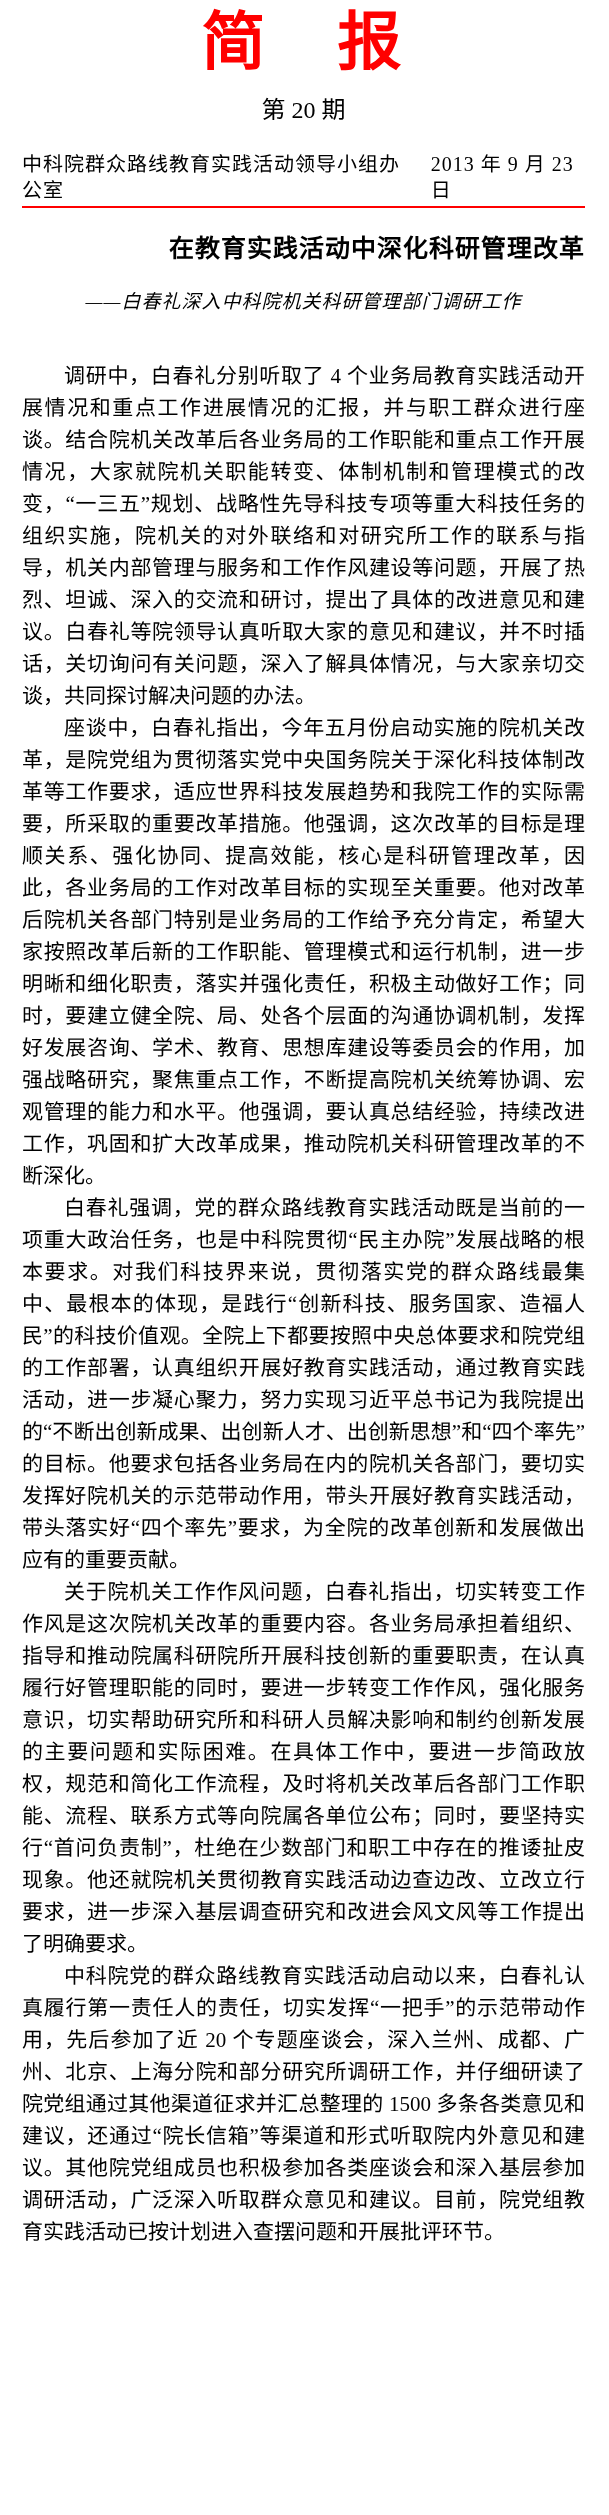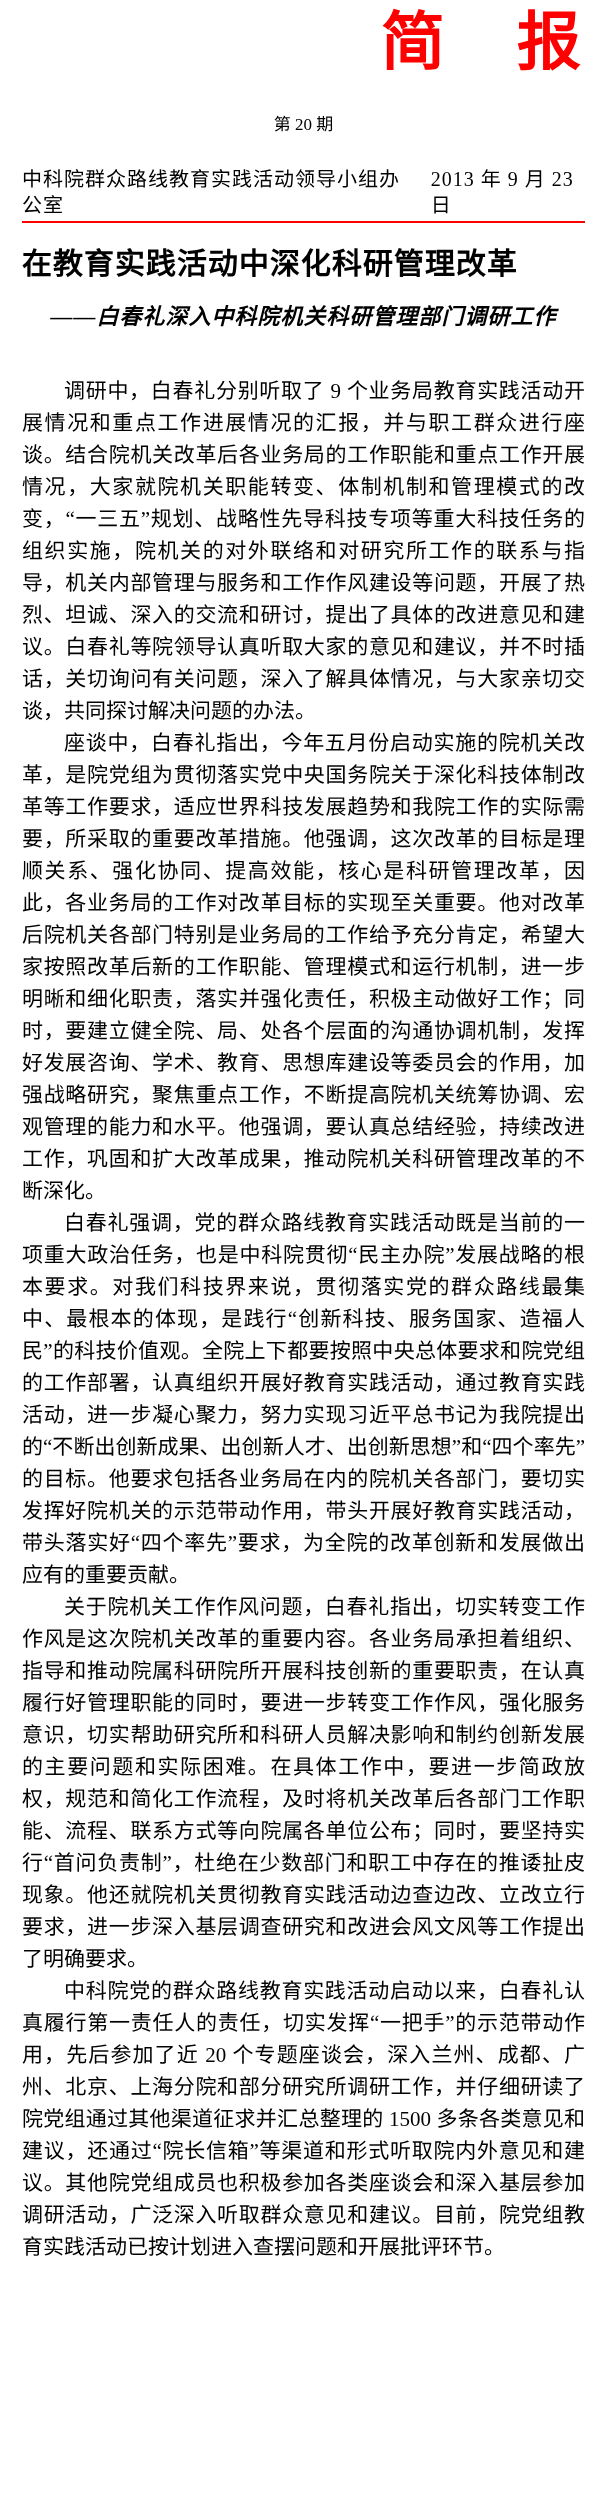--- a/index.html
+++ b/index.html
@@ -13,62 +13,62 @@
     min-height: 2515px;
     box-sizing: border-box;
     background: var(--page-bg, #ffffff);
     padding: 6px 24px 20px 22px;
     font-family: "Liberation Serif", "DejaVu Serif", serif;
     color: var(--ink, #000000);
   }
   .masthead {
     margin: 0;
     padding-top: 2px;
-    text-align: right;
+    text-align: center;
     font-family: "DejaVu Sans", "Liberation Sans", sans-serif;
     font-size: 64px;
     line-height: 68px;
     font-weight: 900;
     color: var(--accent, #ff0000);
     letter-spacing: 4px;
     white-space: pre;
   }
   .issue {
-    margin-top: 36px;
+    margin-top: 21px;
     text-align: center;
-    font-size: 17px;
+    font-size: 24px;
     line-height: 26px;
     color: var(--ink, #000000);
   }
   .pub-line {
     margin-top: 28px;
     display: flex;
     justify-content: flex-end;
     align-items: baseline;
     border-bottom: 2px solid var(--accent, #ff0000);
     padding-bottom: 3px;
     font-size: 20px;
     line-height: 26px;
   }
   .pub-line .publisher { letter-spacing: 1px; }
   .pub-line .date { letter-spacing: 1px; margin-left: 28px; }
   .article-title {
     margin: 26px 0 0 0;
-    text-align: left;
-    font-size: 30px;
+    text-align: right;
+    font-size: 25px;
     line-height: 30px;
     font-weight: bold;
     letter-spacing: 1px;
   }
   .article-subtitle {
     margin: 25px 0 0 0;
     text-align: center;
-    font-size: 22px;
+    font-size: 19px;
     line-height: 26px;
-    font-weight: bold;
+    font-weight: normal;
     font-style: italic;
     letter-spacing: 1px;
   }
   .article-body {
     margin-top: 45px;
     font-size: 21px;
     line-height: 32px;
     text-align: justify;
   }
   .article-body p {
@@ -90,21 +90,21 @@
     <span class="publisher">中科院群众路线教育实践活动领导小组办公室</span>
     <span class="date">2013 年 9 月 23 日</span>
   </div>
 
   <article>
     <h2 class="article-title">在教育实践活动中深化科研管理改革</h2>
 
     <h3 class="article-subtitle">——白春礼深入中科院机关科研管理部门调研工作</h3>
 
     <div class="article-body">
-        <p>调研中，白春礼分别听取了 9 个业务局教育实践活动开展情况和重点工作进展情况的汇报，并与职工群众进行座谈。结合院机关改革后各业务局的工作职能和重点工作开展情况，大家就院机关职能转变、体制机制和管理模式的改变，“一三五”规划、战略性先导科技专项等重大科技任务的组织实施，院机关的对外联络和对研究所工作的联系与指导，机关内部管理与服务和工作作风建设等问题，开展了热烈、坦诚、深入的交流和研讨，提出了具体的改进意见和建议。白春礼等院领导认真听取大家的意见和建议，并不时插话，关切询问有关问题，深入了解具体情况，与大家亲切交谈，共同探讨解决问题的办法。</p>
+        <p>调研中，白春礼分别听取了 4 个业务局教育实践活动开展情况和重点工作进展情况的汇报，并与职工群众进行座谈。结合院机关改革后各业务局的工作职能和重点工作开展情况，大家就院机关职能转变、体制机制和管理模式的改变，“一三五”规划、战略性先导科技专项等重大科技任务的组织实施，院机关的对外联络和对研究所工作的联系与指导，机关内部管理与服务和工作作风建设等问题，开展了热烈、坦诚、深入的交流和研讨，提出了具体的改进意见和建议。白春礼等院领导认真听取大家的意见和建议，并不时插话，关切询问有关问题，深入了解具体情况，与大家亲切交谈，共同探讨解决问题的办法。</p>
         <p>座谈中，白春礼指出，今年五月份启动实施的院机关改革，是院党组为贯彻落实党中央国务院关于深化科技体制改革等工作要求，适应世界科技发展趋势和我院工作的实际需要，所采取的重要改革措施。他强调，这次改革的目标是理顺关系、强化协同、提高效能，核心是科研管理改革，因此，各业务局的工作对改革目标的实现至关重要。他对改革后院机关各部门特别是业务局的工作给予充分肯定，希望大家按照改革后新的工作职能、管理模式和运行机制，进一步明晰和细化职责，落实并强化责任，积极主动做好工作；同时，要建立健全院、局、处各个层面的沟通协调机制，发挥好发展咨询、学术、教育、思想库建设等委员会的作用，加强战略研究，聚焦重点工作，不断提高院机关统筹协调、宏观管理的能力和水平。他强调，要认真总结经验，持续改进工作，巩固和扩大改革成果，推动院机关科研管理改革的不断深化。</p>
         <p>白春礼强调，党的群众路线教育实践活动既是当前的一项重大政治任务，也是中科院贯彻“民主办院”发展战略的根本要求。对我们科技界来说，贯彻落实党的群众路线最集中、最根本的体现，是践行“创新科技、服务国家、造福人民”的科技价值观。全院上下都要按照中央总体要求和院党组的工作部署，认真组织开展好教育实践活动，通过教育实践活动，进一步凝心聚力，努力实现习近平总书记为我院提出的“不断出创新成果、出创新人才、出创新思想”和“四个率先”的目标。他要求包括各业务局在内的院机关各部门，要切实发挥好院机关的示范带动作用，带头开展好教育实践活动，带头落实好“四个率先”要求，为全院的改革创新和发展做出应有的重要贡献。</p>
         <p>关于院机关工作作风问题，白春礼指出，切实转变工作作风是这次院机关改革的重要内容。各业务局承担着组织、指导和推动院属科研院所开展科技创新的重要职责，在认真履行好管理职能的同时，要进一步转变工作作风，强化服务意识，切实帮助研究所和科研人员解决影响和制约创新发展的主要问题和实际困难。在具体工作中，要进一步简政放权，规范和简化工作流程，及时将机关改革后各部门工作职能、流程、联系方式等向院属各单位公布；同时，要坚持实行“首问负责制”，杜绝在少数部门和职工中存在的推诿扯皮现象。他还就院机关贯彻教育实践活动边查边改、立改立行要求，进一步深入基层调查研究和改进会风文风等工作提出了明确要求。</p>
         <p>中科院党的群众路线教育实践活动启动以来，白春礼认真履行第一责任人的责任，切实发挥“一把手”的示范带动作用，先后参加了近 20 个专题座谈会，深入兰州、成都、广州、北京、上海分院和部分研究所调研工作，并仔细研读了院党组通过其他渠道征求并汇总整理的 1500 多条各类意见和建议，还通过“院长信箱”等渠道和形式听取院内外意见和建议。其他院党组成员也积极参加各类座谈会和深入基层参加调研活动，广泛深入听取群众意见和建议。目前，院党组教育实践活动已按计划进入查摆问题和开展批评环节。</p>
       </div>
   </article>
 
 </div>
 
 </body></html>

